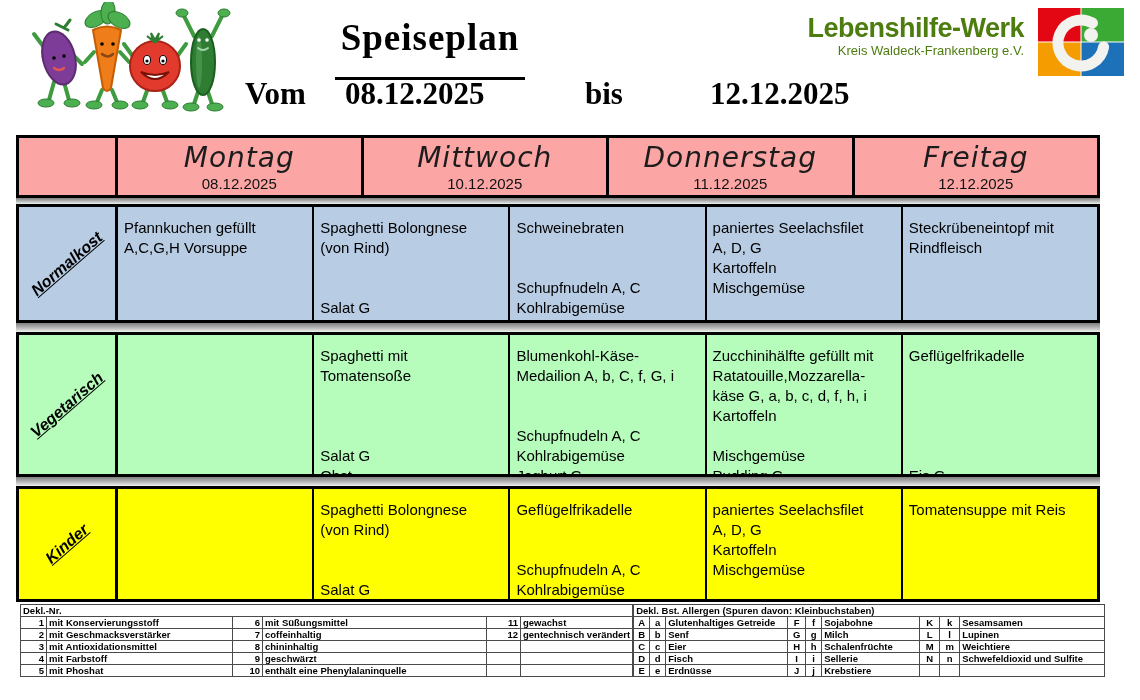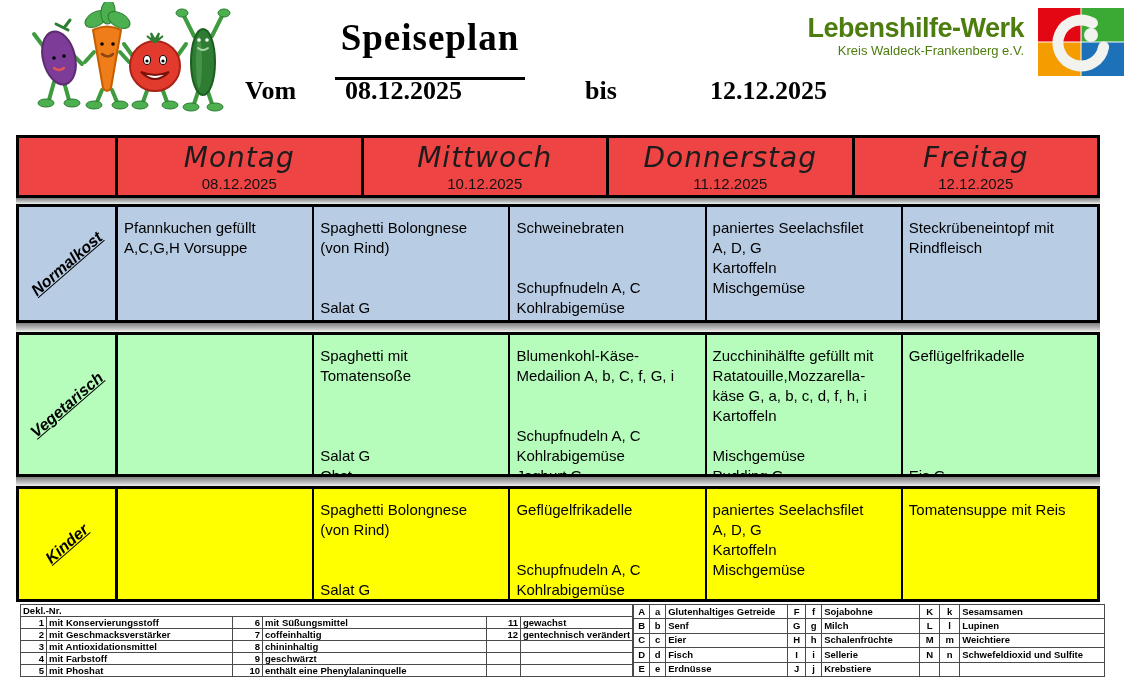--- a/index.html
+++ b/index.html
@@ -8,32 +8,32 @@
     background:#ffffff;font-family:"Liberation Sans",sans-serif;color:#000;
   }
   
   .hdr{position:absolute;top:0;left:0;width:1140px;height:132px;}
   .veggies{position:absolute;left:26px;top:2px;}
   .title-wrap{position:absolute;left:300px;top:16px;width:260px;text-align:center;}
   .title{
     display:inline-block;font-family:"Liberation Serif",serif;font-weight:bold;
     font-size:37px;letter-spacing:1px;border-bottom:3px solid #000;padding:0 6px 18px 6px;
   }
-  .dateline span{position:absolute;font-family:"Liberation Serif",serif;font-weight:bold;font-size:26px;top:76px;}
+  .dateline span{position:absolute;font-family:"Liberation Serif",serif;font-weight:bold;font-size:31px;top:76px;}
   .vom-label{left:245px;}
   .vom-date{left:345px;}
   .bis-label{left:585px;}
   .bis-date{left:710px;}
   .org{position:absolute;top:14px;right:116px;text-align:right;color:#4d7c0f;line-height:1.05;}
   .org-name{font-size:27px;font-weight:bold;letter-spacing:-0.5px;}
   .org-sub{font-size:13px;margin-top:2px;}
   .logo{position:absolute;top:8px;right:16px;}
   
   .menu{position:absolute;left:16px;top:135px;width:1084px;}
-  .day-header{display:flex;box-sizing:border-box;border:3px solid #000;background:#ef4444;height:63px;}
+  .day-header{display:flex;box-sizing:border-box;border:3px solid #000;background:#fca5a5;height:63px;}
   .label-spacer{width:99px;border-right:3px solid #000;box-sizing:border-box;}
   .day-cell{flex:1;text-align:center;padding-top:3px;box-sizing:border-box;}
   .day-cell ~ .day-cell{border-left:3px solid #000;}
   .day-name{font-family:"DejaVu Sans",sans-serif;font-style:italic;font-size:28px;letter-spacing:1px;color:#1c1c1c;line-height:34px;}
   .day-date{font-size:15px;line-height:17px;color:#111;}
   .row-gap{height:6px;background:linear-gradient(to bottom,#7f7f7f 0%,#b9b9b9 55%,#eef3ee 100%);}
   .row-gap.g2{height:9px;}
   .menu-row{display:flex;box-sizing:border-box;border:3px solid #000;}
   .r-normal{height:119px;background:#b8cce4;}
   .r-veg{height:145px;background:#b6fdbc;}
@@ -350,20 +350,23 @@
         <col style="width:16px">
         <col style="width:122px">
         <col style="width:18px">
         <col style="width:16px">
         <col style="width:98px">
         <col style="width:20px">
         <col style="width:20px">
         <col style="width:145px">
       </colgroup>
     <tbody>
+        <tr>
+      <td class="lg-head" colspan="9">Dekl. Bst. Allergen (Spuren davon: Kleinbuchstaben)</td>
+    </tr>
     <tr>
       <td class="ltr">A</td>
       <td class="ltr">a</td>
       <td>Glutenhaltiges Getreide</td>
       <td class="ltr">F</td>
       <td class="ltr">f</td>
       <td>Sojabohne</td>
       <td class="ltr">K</td>
       <td class="ltr">k</td>
       <td>Sesamsamen</td>

